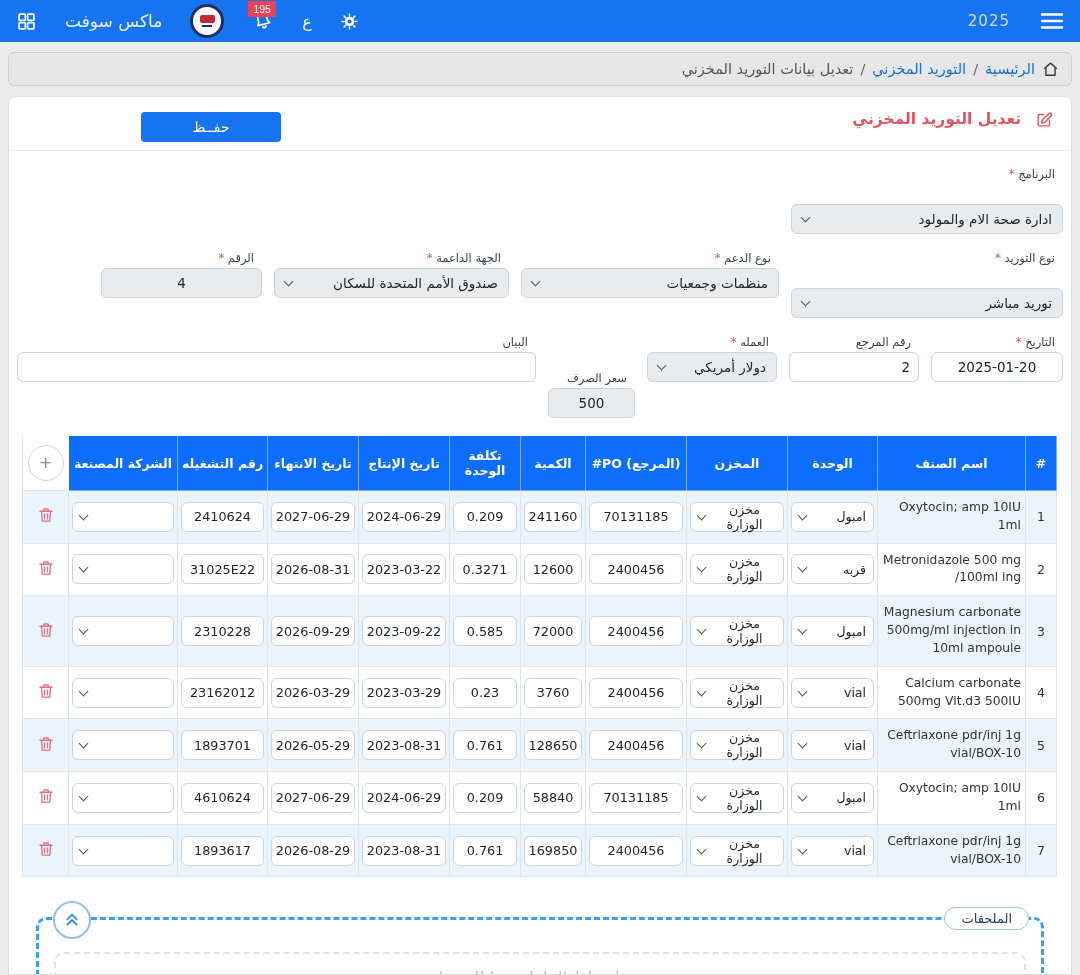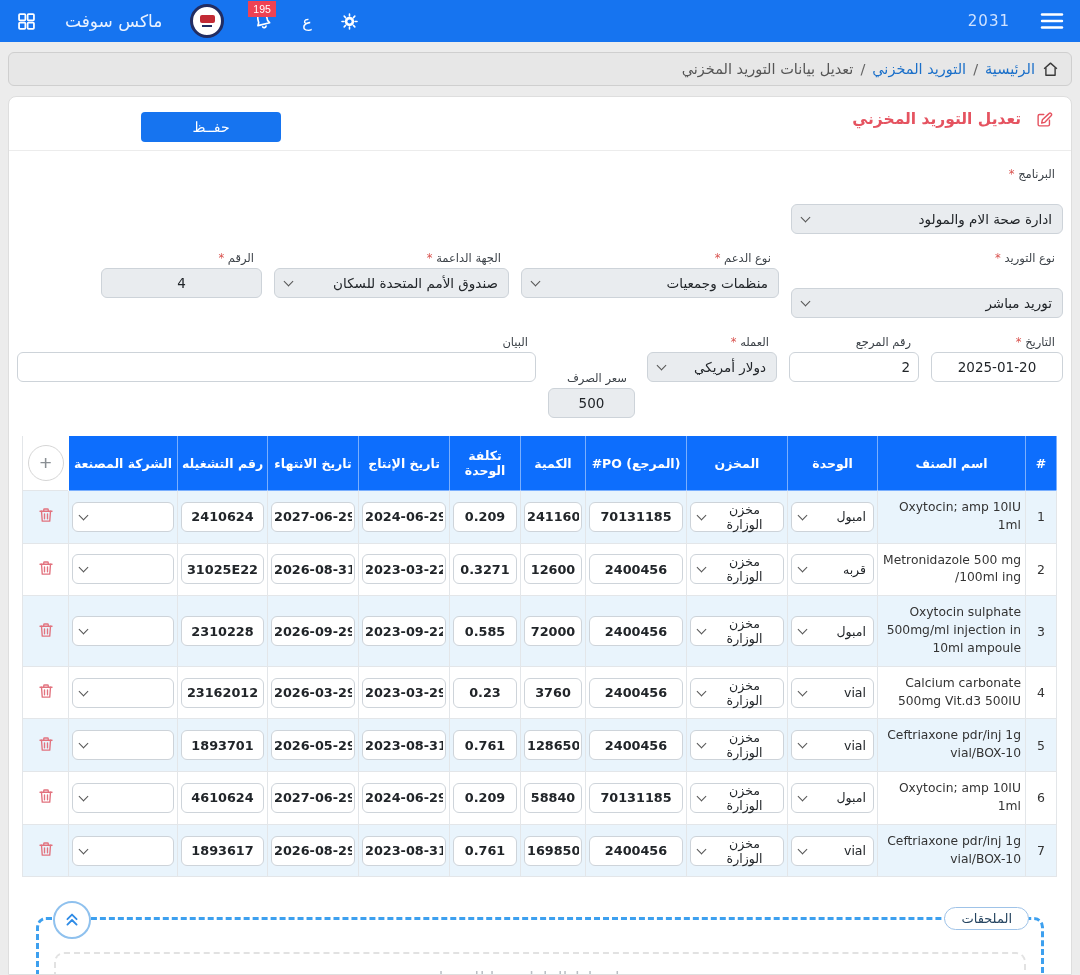--- a/index.html
+++ b/index.html
@@ -51,21 +51,21 @@
   .grow{flex:1;min-width:0;}
 
   
   .tbl-wrap{margin:4px 14px 0;}
   table{width:100%;border-collapse:collapse;table-layout:fixed;}
   thead th{background:#0d6efd;color:#fff;font-size:12.5px;font-weight:bold;height:55px;text-align:center;border:1px solid rgba(255,255,255,.45);padding:2px 3px;}
   thead th.add-col{background:#fff;border:1px solid #e3e6e9;border-top:none;}
   th.ltr{direction:ltr;}
   tbody td{border:1px solid #e3e6e9;text-align:center;padding:7px 3px;font-size:12.5px;color:#333;vertical-align:middle;}
   tbody tr:nth-child(odd){background:#e9f4fc;}
-  .cell-inp{width:100%;height:30px;border:1px solid #ced4da;border-radius:6px;background:#fff;text-align:center;font-size:12.8px;color:#212529;direction:ltr;padding:0 2px;font-family:inherit;font-weight:bold;}
+  .cell-inp{width:100%;height:30px;border:1px solid #ced4da;border-radius:6px;background:#fff;text-align:center;font-size:12.8px;color:#212529;direction:ltr;padding:0 2px;font-family:inherit;}
   .cell-sel{height:30px;background:#fff;padding:0 7px;font-size:12.5px;}
   .item-name{font-size:12.3px;line-height:1.45;text-align:right;padding:8px 4px;}
   .add-btn{width:36px;height:36px;border-radius:50%;background:#fff;border:1px solid #d6d6d6;color:#8a8f94;font-size:21px;line-height:1;cursor:pointer;display:flex;align-items:center;justify-content:center;margin:0 auto;}
   .trash-btn{background:none;border:none;cursor:pointer;padding:2px;}
 
   
   .attach{position:relative;margin:40px 27px 0;border:3px dashed #3da0ef;border-radius:10px;height:118px;}
   .attach-label{position:absolute;top:-13px;right:12px;background:#fff;border:1px solid #9fc3e8;border-radius:14px;padding:3px 16px;font-size:13px;color:#24435f;}
   .collapse-btn{position:absolute;top:-19px;left:14px;width:38px;height:38px;border-radius:50%;background:#fff;border:2px solid #8fc1ee;display:flex;align-items:center;justify-content:center;cursor:pointer;}
   .dropzone{margin:32px 15px 0;height:53px;border:2px dashed #e2e2e2;border-radius:10px;display:flex;align-items:center;justify-content:center;color:#b9bec4;font-size:16.5px;cursor:pointer;}
@@ -79,21 +79,21 @@
   <div class="nav-group right">
     <button class="icon-btn">
       <svg width="24" height="18" viewBox="0 0 24 18">
           <g stroke="#fff" stroke-width="2.4" stroke-linecap="round">
             <line x1="2" y1="2.5" x2="22" y2="2.5"></line>
             <line x1="2" y1="9" x2="22" y2="9"></line>
             <line x1="2" y1="15.5" x2="22" y2="15.5"></line>
           </g>
         </svg>
     </button>
-    <span class="nav-year">2031</span>
+    <span class="nav-year">2025</span>
   </div>
   <div class="nav-group left">
     <button class="icon-btn">
       <svg width="19" height="19" viewBox="0 0 24 24">
         <g fill="#fff">
           <rect x="11" y="1.5" width="2" height="4.5" rx="1"></rect>
           <rect x="11" y="1.5" width="2" height="4.5" rx="1" transform="rotate(45 12 12)"></rect>
           <rect x="11" y="1.5" width="2" height="4.5" rx="1" transform="rotate(90 12 12)"></rect>
           <rect x="11" y="1.5" width="2" height="4.5" rx="1" transform="rotate(135 12 12)"></rect>
           <rect x="11" y="1.5" width="2" height="4.5" rx="1" transform="rotate(180 12 12)"></rect>
@@ -329,21 +329,21 @@
                   <path d="M9 7V5a1 1 0 0 1 1-1h4a1 1 0 0 1 1 1v2"></path>
             <path d="M6 7l1 13.2h10L18 7"></path>
                   <path d="M10 10.5v6.5M14 10.5v6.5"></path>
           </svg>
         </button>
       </td>
     </tr>
 
     <tr>
       <td>3</td>
-      <td class="item-name">Oxytocin sulphate 500mg/ml injection in 10ml ampoule</td>
+      <td class="item-name">Magnesium carbonate 500mg/ml injection in 10ml ampoule</td>
       <td>
         <div class="ctrl cell-sel">
           <span>امبول</span>
                 <span class="chev"></span>
         </div>
       </td>
       <td>
         <div class="ctrl cell-sel">
           <span>مخزن الوزارة</span>
                 <span class="chev"></span>

